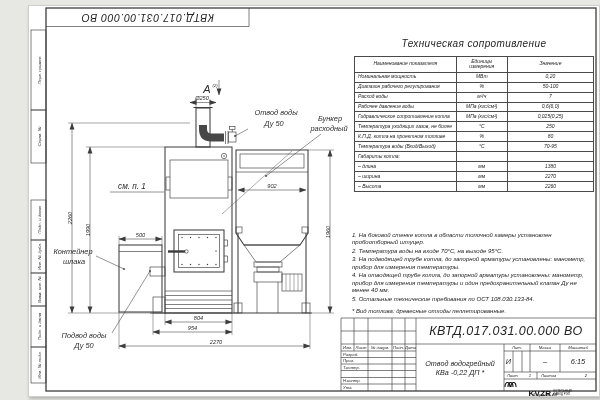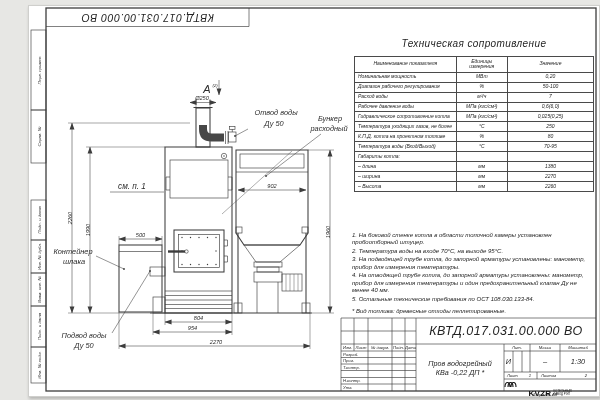--- a/index.html
+++ b/index.html
@@ -324,30 +324,30 @@
   <div class="tbt" style="left:392px;top:344px;width:13px;height:7px;">Подп.</div>
   <div class="tbt" style="left:405px;top:344px;width:11px;height:7px;">Дата</div>
 
   <div class="tbl" style="left:343px;top:351px;width:25px;height:6.5px;">Разраб.</div>
   <div class="tbl" style="left:343px;top:357.5px;width:25px;height:6.5px;">Пров.</div>
   <div class="tbl" style="left:343px;top:364px;width:25px;height:6.5px;">Т.контр.</div>
   <div class="tbl" style="left:343px;top:377.5px;width:25px;height:6.5px;">Н.контр.</div>
   <div class="tbl" style="left:343px;top:384px;width:25px;height:6.5px;">Утв.</div>
 
   <div class="tbt prod" style="left:416px;top:344px;width:88px;height:47px;">
-    <span>Пров водогрейный</span>
+    <span>Отвод водогрейный</span>
     <span>КВа -0,22  ДП *</span>
   </div>
 
   <div class="tbt" style="left:504px;top:344px;width:26px;height:7px;">Лит.</div>
   <div class="tbt" style="left:530px;top:344px;width:30px;height:7px;">Масса</div>
   <div class="tbt" style="left:560px;top:344px;width:36px;height:7px;">Масштаб</div>
   <div class="tbt big" style="left:504px;top:351px;width:9px;height:21px;">И</div>
   <div class="tbt big" style="left:530px;top:351px;width:30px;height:21px;">–</div>
-  <div class="tbt big" style="left:560px;top:351px;width:36px;height:21px;">1:30</div>
+  <div class="tbt big" style="left:560px;top:351px;width:36px;height:21px;">6:15</div>
 
   <div class="tbl" style="left:507px;top:372px;width:18px;height:7px;">Лист</div>
   <div class="tbt" style="left:524px;top:372px;width:12px;height:7px;">1</div>
   <div class="tbl" style="left:541px;top:372px;width:22px;height:7px;">Листов</div>
   <div class="tbt" style="left:580px;top:372px;width:12px;height:7px;">2</div>
 
   <div class="tbt" style="left:504px;top:379px;width:92px;height:28px;">
     <span class="logo-row">
       <svg width="13" height="9" viewBox="0 0 13 9">
         <path d="M1,8 C1,2 6,2 6,8 M4,8 C4,2 9,2 9,8 M7,8 C7,2 12,2 12,8" stroke="#111" stroke-width="1.1" fill="none"></path>

